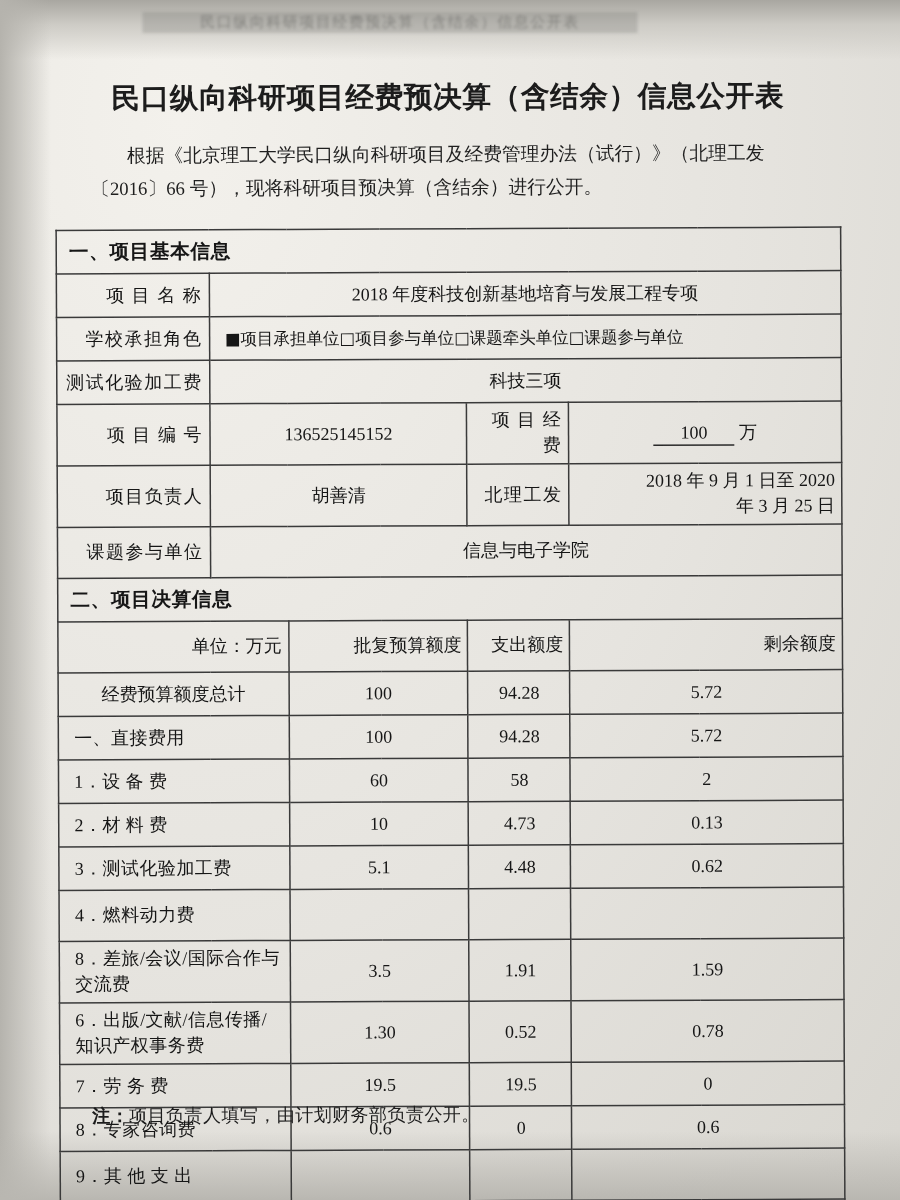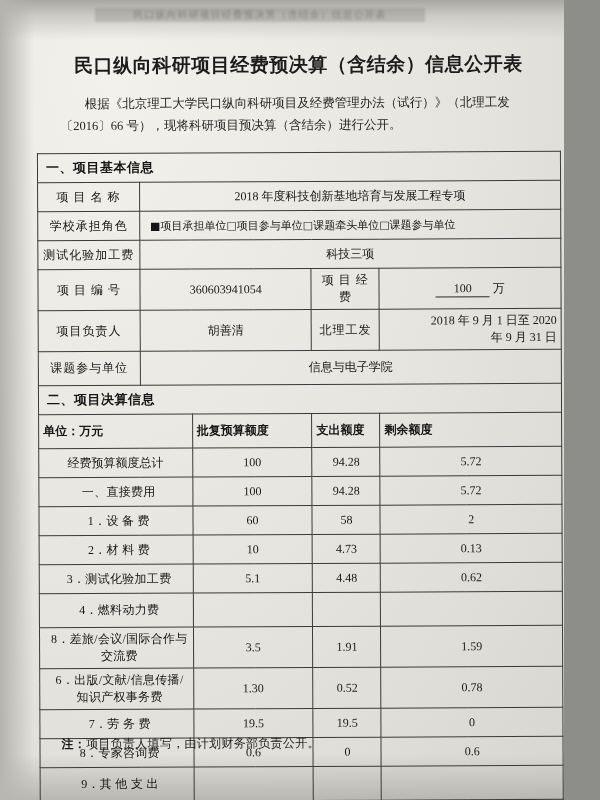--- a/index.html
+++ b/index.html
@@ -9,27 +9,26 @@
   body {
     width: 600px;
     height: 800px;
     background: #8d8d89;
     font-family: "Liberation Serif", "DejaVu Serif", serif;
     overflow: hidden;
   }
   .page {
     position: absolute;
     left: 0; top: 0;
-    width: 532px;
+    width: 600px;
     height: 800px;
     background: #e9e7e2;
     background-image:
       radial-gradient(ellipse at 20% 10%, #f3f1ec 0%, #e6e4df 55%, #d8d6d0 100%);
     overflow: hidden;
-    padding-left: 32px;
   }
   
   .shade-top {
     position: absolute; left: 0; top: 0; width: 600px; height: 40px;
     background: linear-gradient(180deg, #a9a7a1 0%, #cdcbc5 40%, rgba(233,231,226,0) 100%);
     pointer-events: none;
   }
   .shade-left {
     position: absolute; left: 0; top: 0; width: 34px; height: 800px;
     background: linear-gradient(90deg, #b5b3ad 0%, rgba(233,231,226,0) 100%);
@@ -100,34 +99,34 @@
     height: 22px;
     vertical-align: middle;
   }
   .sec {
     font-weight: bold;
     font-size: 13px;
     padding-left: 8px !important;
     letter-spacing: 0.5px;
   }
   .lbl {
-    text-align: center;
+    text-align: right;
     letter-spacing: 1px;
   }
   .val {
     text-align: center;
   }
   .val-left {
     text-align: left;
     padding-left: 10px !important;
   }
   .ctr { text-align: center; }
-  .hdr { text-align: left; font-weight: bold; }
+  .hdr { text-align: right; font-weight: normal; }
   .row-lbl {
-    text-align: center;
+    text-align: left;
     padding-left: 10px !important;
     letter-spacing: 0.3px;
   }
   .tall { height: 34px; }
   .taller { height: 40px; }
 
   .cb { font-family: "DejaVu Sans", sans-serif; font-size: 11px; }
 
   .note {
     position: absolute;
@@ -189,35 +188,35 @@
         <td class="val-left cb" colspan="6">■项目承担单位□项目参与单位□课题牵头单位□课题参与单位</td>
       </tr>
 
       <tr>
         <td class="lbl">测试化验加工费</td>
         <td class="val" colspan="6">科技三项</td>
       </tr>
 
       <tr>
         <td class="lbl">项 目 编 号</td>
-        <td class="val" colspan="3">360603941054</td>
+        <td class="val" colspan="3">136525145152</td>
         <td class="lbl">项 目 经 费</td>
         <td colspan="2" style="text-align:center">
           <span class="u-line">100</span>
           <span>万</span>
         </td>
       </tr>
 
       <tr class="taller">
         <td class="lbl">项目负责人</td>
         <td class="val" colspan="3">胡善清</td>
         <td class="lbl">北理工发</td>
         <td colspan="2" style="text-align:right;padding-left:6px">
           <div>2018 年 9 月 1 日至 2020</div>
-          <div>年 9 月 31 日</div>
+          <div>年 3 月 25 日</div>
         </td>
       </tr>
 
       <tr class="tall">
         <td class="lbl">课题参与单位</td>
         <td class="val" colspan="6">信息与电子学院</td>
       </tr>
 
       <tr>
         <td class="sec" colspan="7">二、项目决算信息</td>

